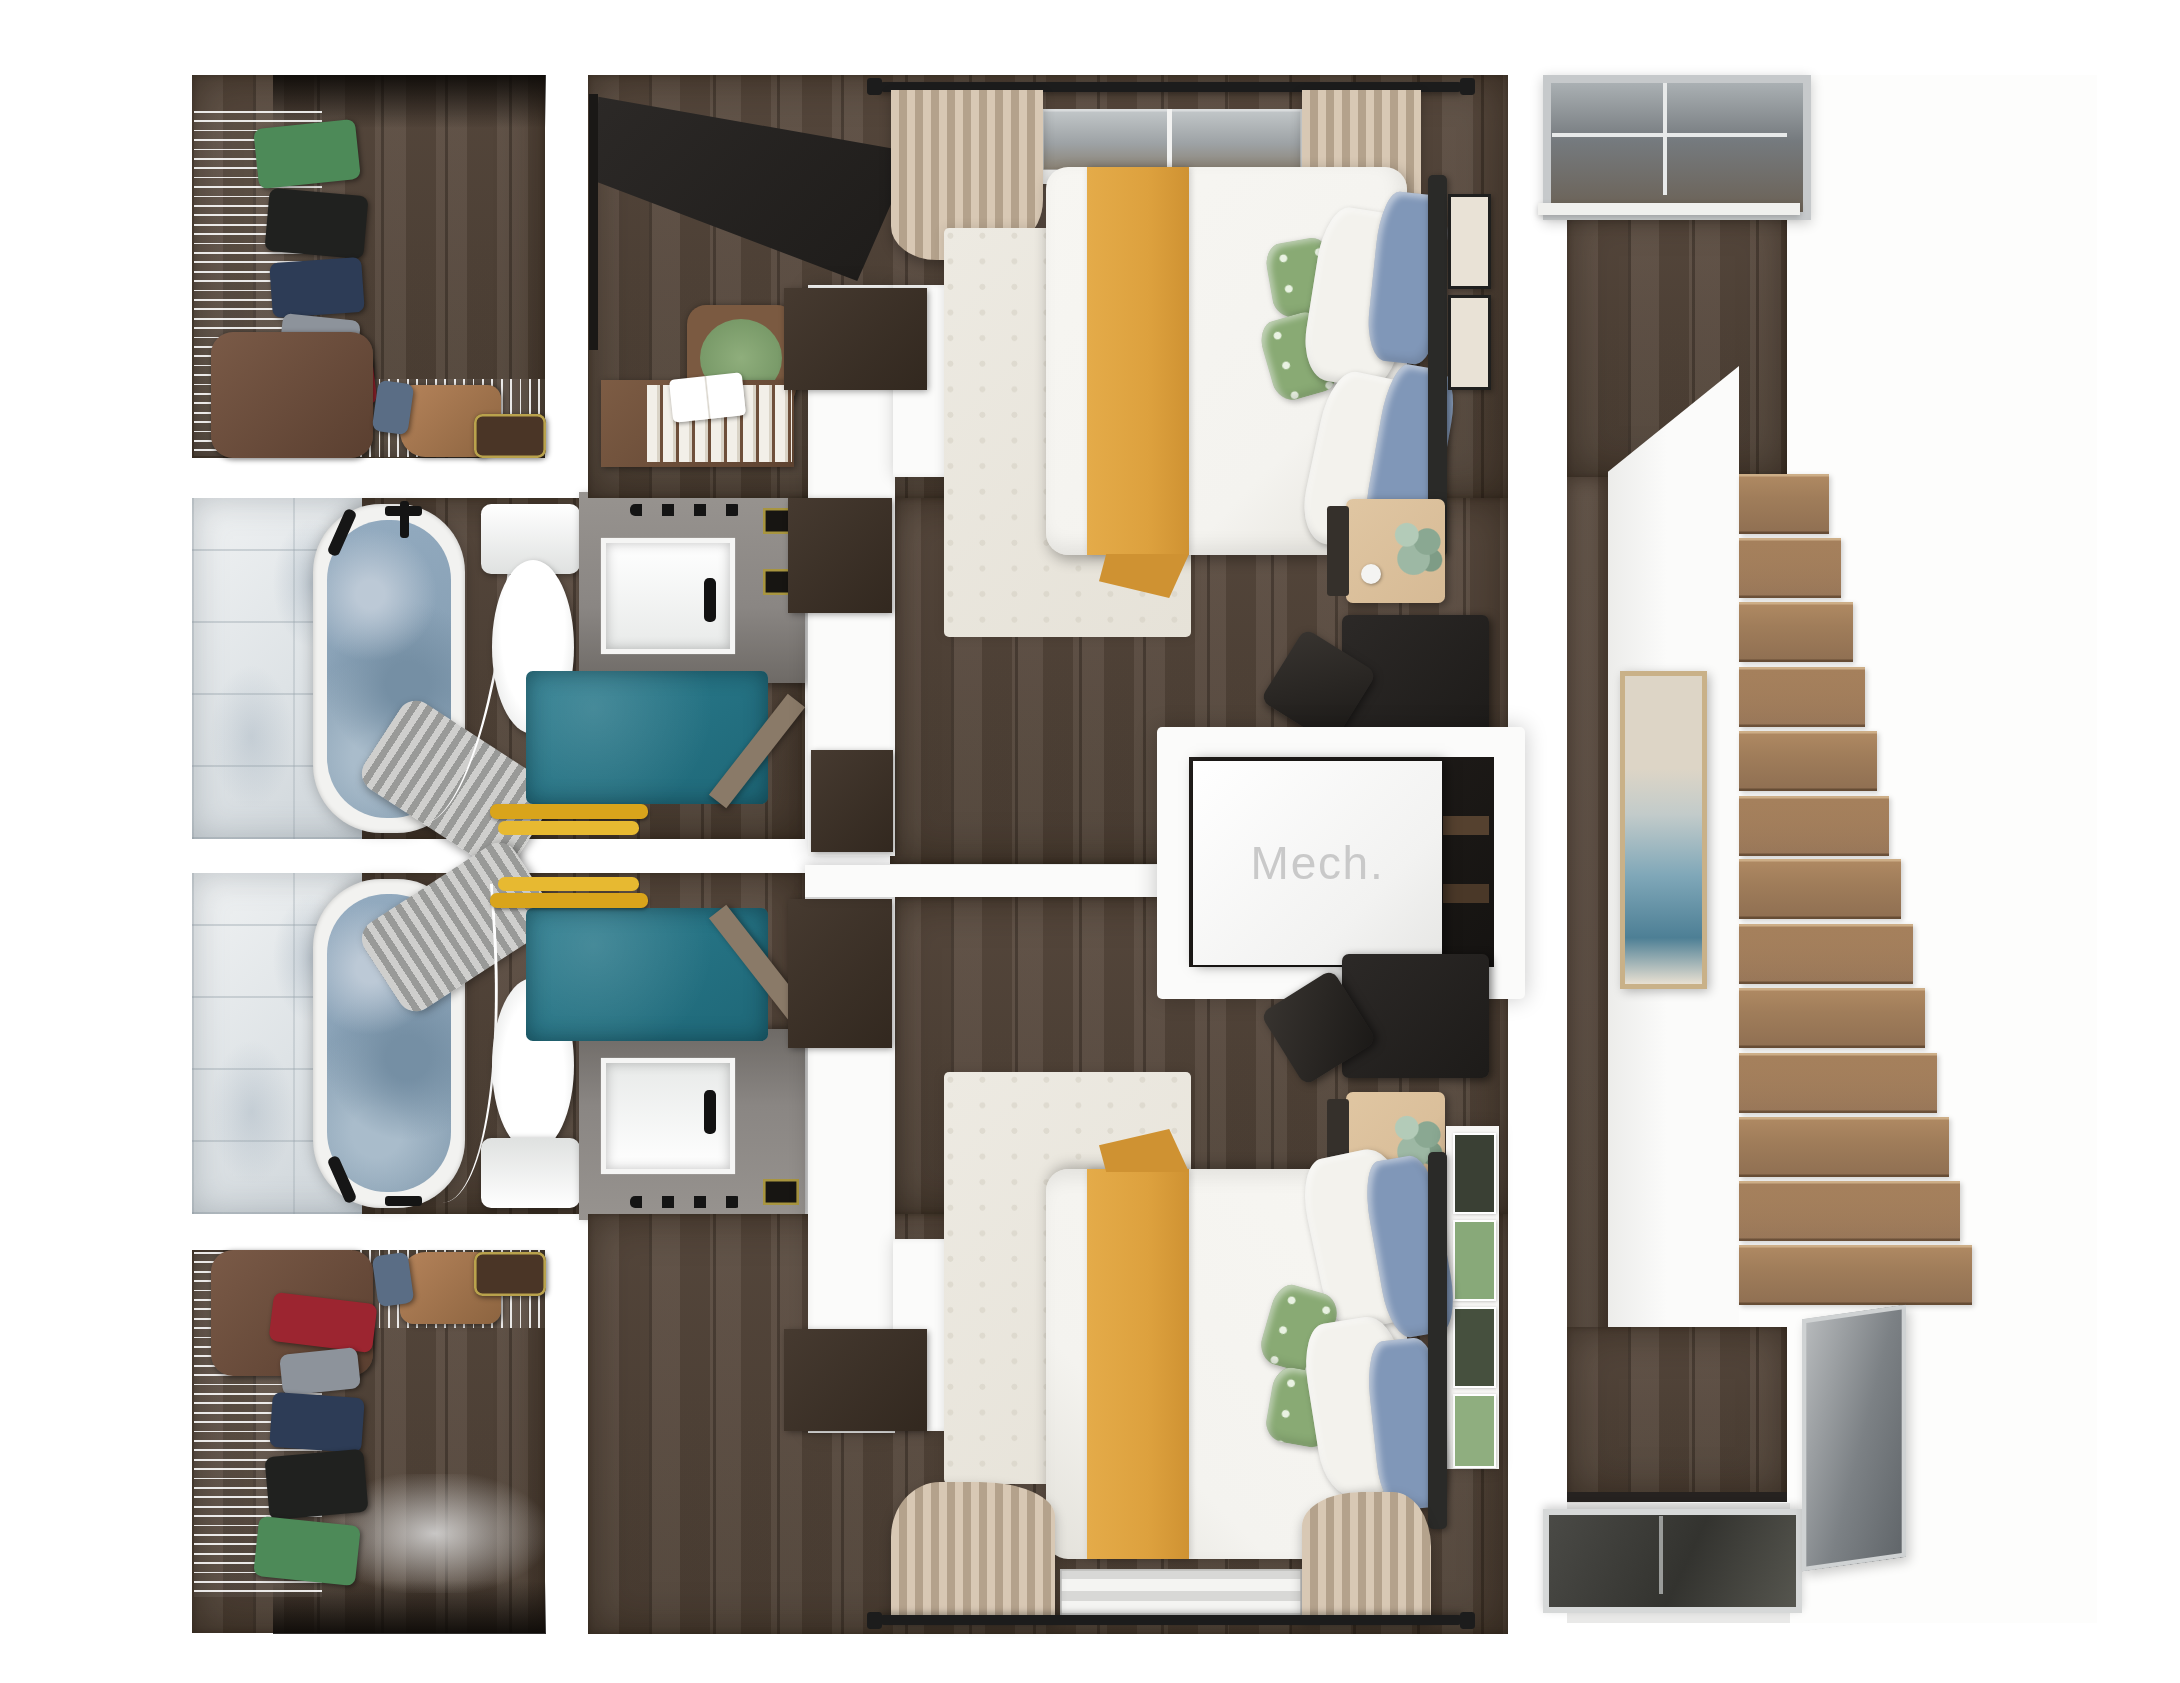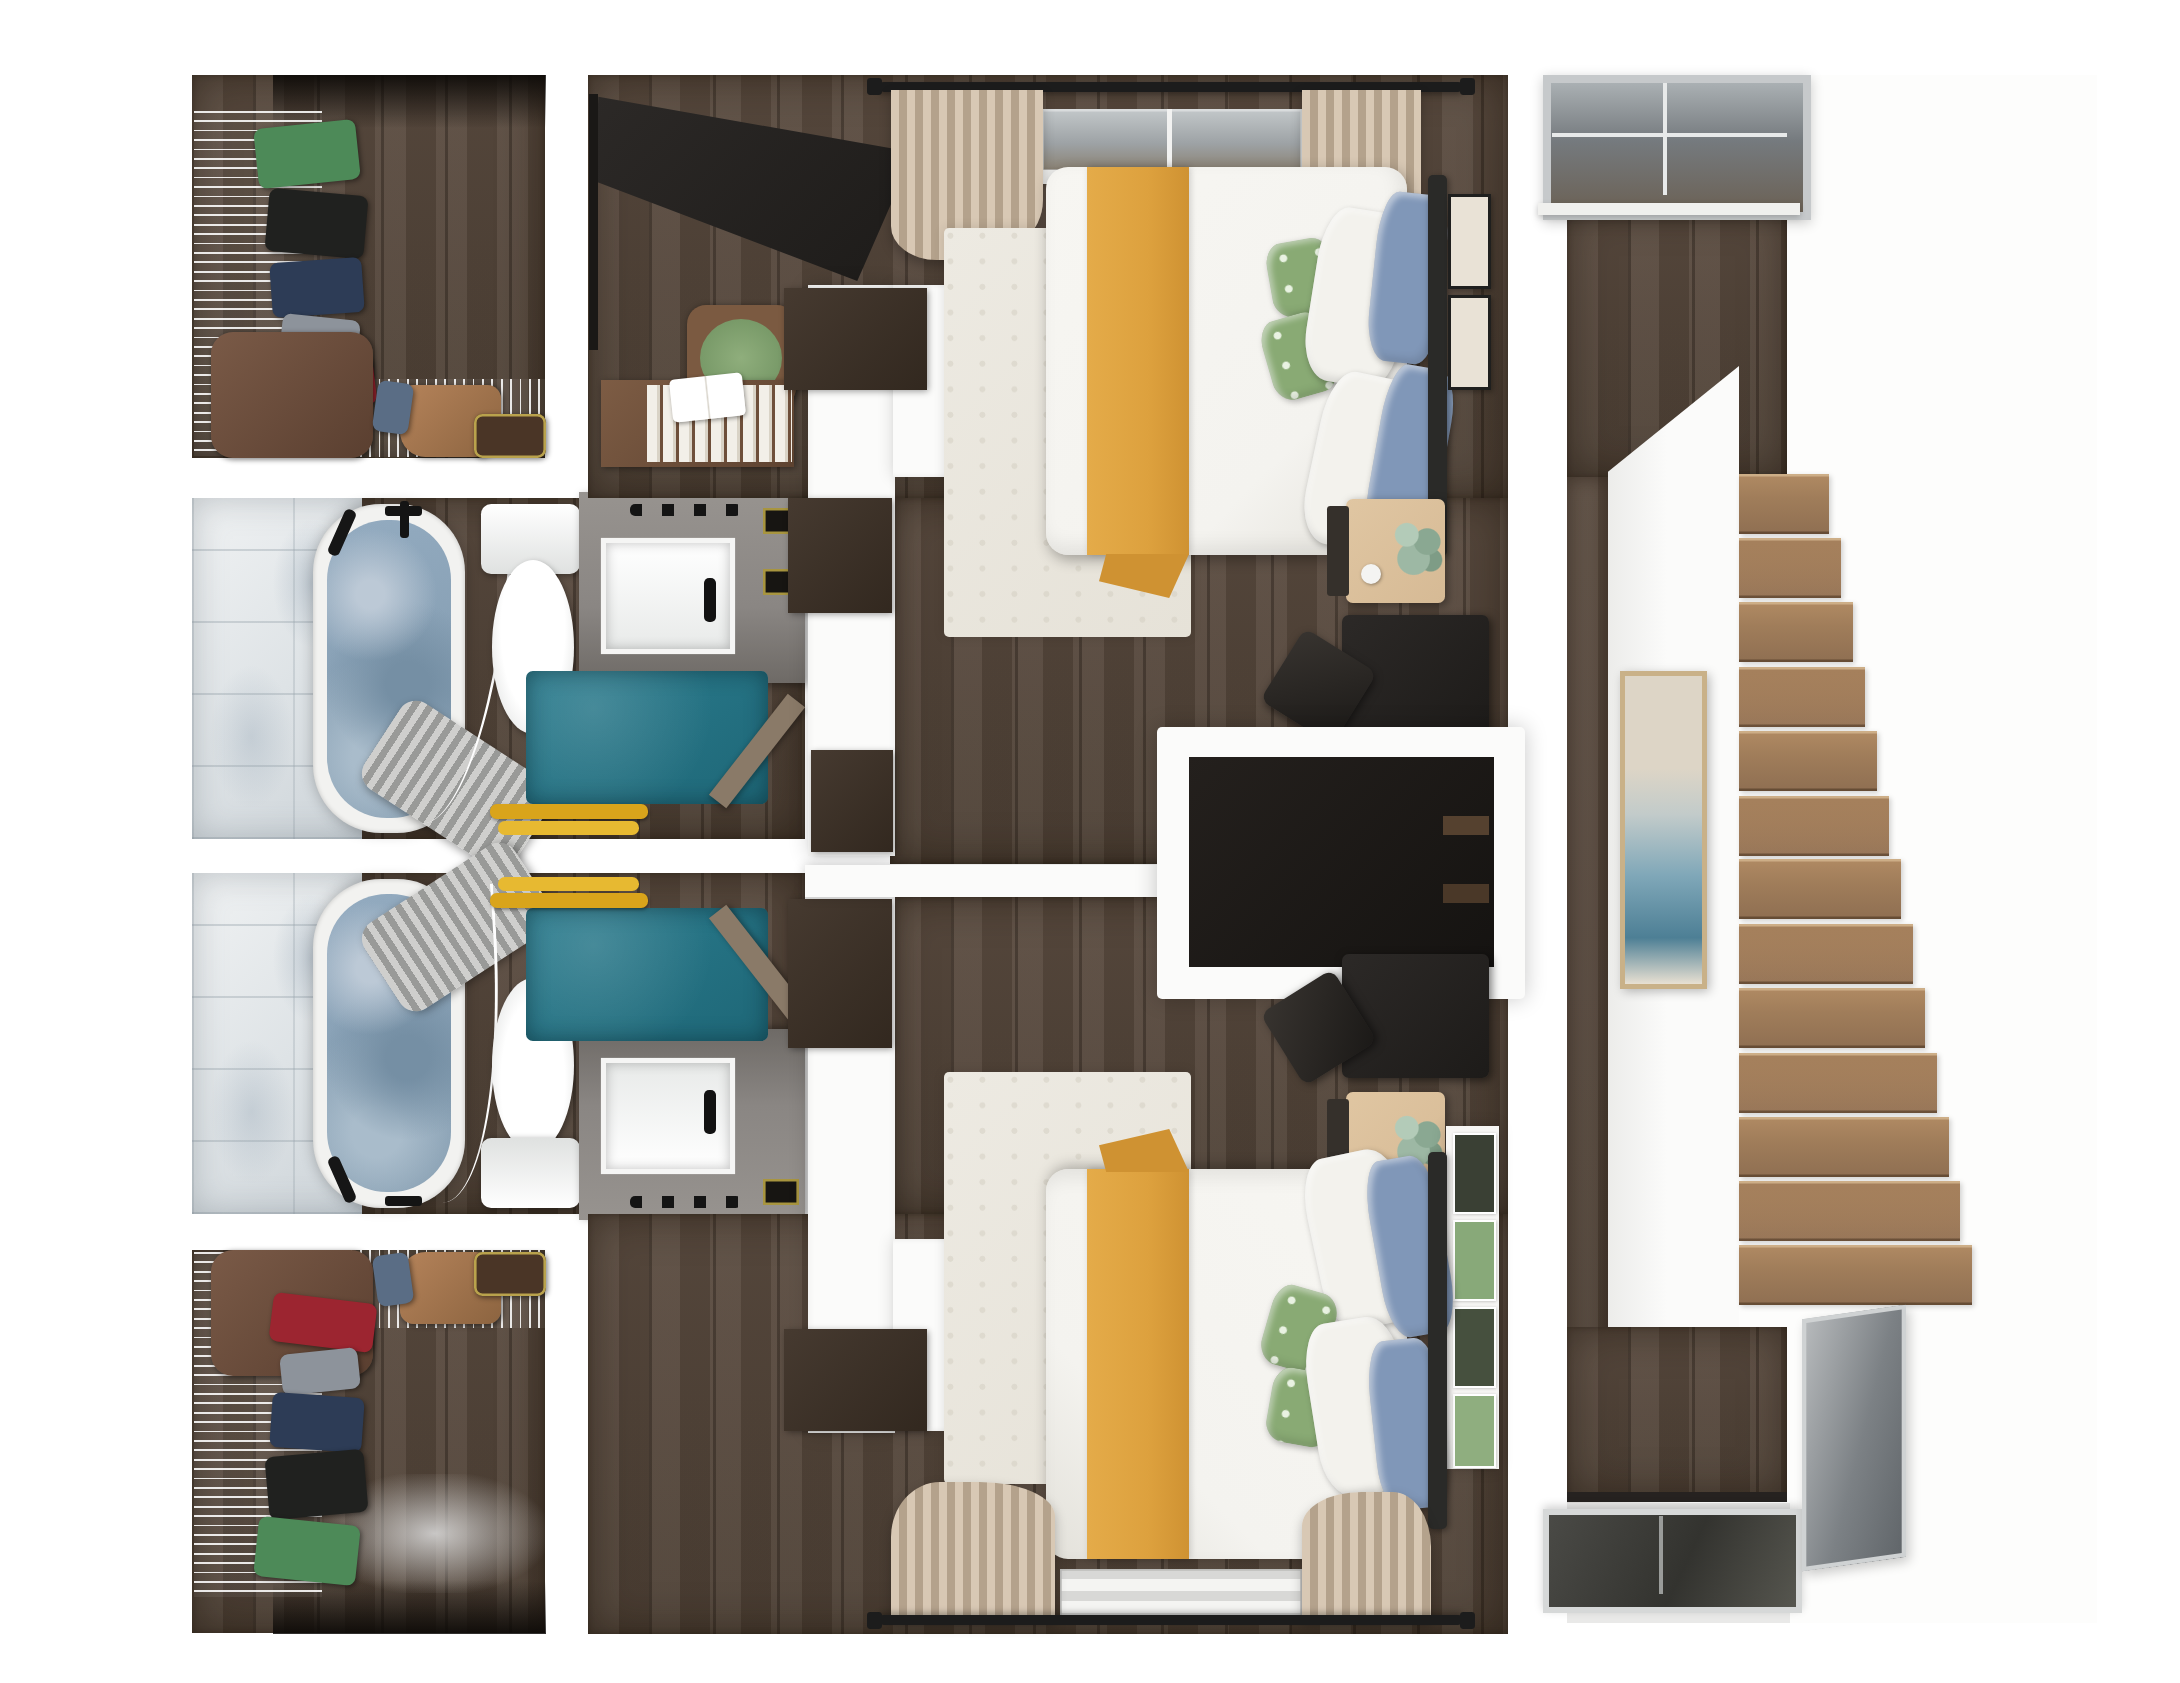--- a/index.html
+++ b/index.html
@@ -181,20 +181,23 @@
   <div class="abs" style="left:1327px;top:506px;width:22px;height:90px;background:#35302b;border-radius:3.4px;"></div>
   <div class="abs" style="left:1383px;top:511px;width:68px;height:68px;background:radial-gradient(circle at 35% 35%, #b3cbb8 0 18%, rgba(0,0,0,0) 20%),radial-gradient(circle at 65% 45%, #8aa892 0 22%, rgba(0,0,0,0) 24%),radial-gradient(circle at 45% 70%, var(--plant-green,#9db8a4) 0 26%, rgba(0,0,0,0) 28%),radial-gradient(circle at 70% 72%, #7e9c86 0 16%, rgba(0,0,0,0) 18%);"></div>
   <div class="abs" style="left:1361px;top:564px;width:20.4px;height:20.4px;background:#f4f4f2;border-radius:50%;box-shadow:0.9px 0.9px 3.4px rgba(0,0,0,.35);"></div>
   <div class="abs blackdesk" style="left:1342px;top:615px;width:147px;height:124px;border-radius:6.8px;"></div>
   <div class="abs blackdesk" style="left:1276px;top:644px;width:85px;height:85px;border-radius:10.2px;transform:rotate(32deg);background:linear-gradient(135deg,#383430,#1b1917);"></div>
 
   <div class="abs whitewall" style="left:1157px;top:727px;width:368px;height:272px;border-radius:5.1px;box-shadow:0 0 22px rgba(0,0,0,.22);"></div>
   <div class="abs" style="left:1189px;top:757px;width:305px;height:210px;background:linear-gradient(135deg,#24201d, var(--mech-interior,#151311));"></div>
   <div class="abs" style="left:1443px;top:816px;width:46px;height:19px;background:#55412f;"></div>
   <div class="abs" style="left:1443px;top:884px;width:46px;height:19px;background:#4a3828;"></div>
+  <div class="abs" style="left:1193px;top:761px;width:249px;height:204px;background:linear-gradient(135deg,#ffffff,#f2f2f1 70%,#e6e6e4);box-shadow:3.4px 0 12px rgba(0,0,0,.5);display:flex;align-items:center;justify-content:center;">
+    <span class="mechlabel">Mech.</span>
+  </div>
 
   <div class="abs blackdesk" style="left:1342px;top:954px;width:147px;height:124px;border-radius:6.8px;"></div>
   <div class="abs blackdesk" style="left:1276px;top:985px;width:85px;height:85px;border-radius:10.2px;transform:rotate(-32deg);background:linear-gradient(135deg,#383430,#1b1917);"></div>
   <div class="abs" style="left:1346px;top:1092px;width:99px;height:104px;background:linear-gradient(135deg,#e0c6a2, var(--nightstand-tan,#d6ba95));border-radius:6.8px;box-shadow:2.6px 2.6px 8.5px rgba(0,0,0,.35);"></div>
   <div class="abs" style="left:1327px;top:1099px;width:22px;height:90px;background:#35302b;border-radius:3.4px;"></div>
   <div class="abs" style="left:1383px;top:1104px;width:68px;height:68px;background:radial-gradient(circle at 35% 35%, #b3cbb8 0 18%, rgba(0,0,0,0) 20%),radial-gradient(circle at 65% 45%, #8aa892 0 22%, rgba(0,0,0,0) 24%),radial-gradient(circle at 45% 70%, var(--plant-green,#9db8a4) 0 26%, rgba(0,0,0,0) 28%),radial-gradient(circle at 70% 72%, #7e9c86 0 16%, rgba(0,0,0,0) 18%);"></div>
   <div class="abs" style="left:1363px;top:1157px;width:25.6px;height:25.6px;background:#6b6257;border-radius:50%;box-shadow:inset 0 0 0 3.4px #8c8274;"></div>
   <div class="abs" style="left:1446px;top:1126px;width:53px;height:343px;background:#f7f6f4;box-shadow:0 0 13.6px rgba(0,0,0,.18);"></div>
   <div class="abs" style="left:1453px;top:1133px;width:39px;height:77px;background:#3a4034;border:2.6px solid #ffffff;box-shadow:0.9px 0.9px 3.4px rgba(0,0,0,.3);"></div>
   <div class="abs" style="left:1453px;top:1220px;width:39px;height:77px;background:#88a979;border:2.6px solid #ffffff;box-shadow:0.9px 0.9px 3.4px rgba(0,0,0,.3);"></div>

